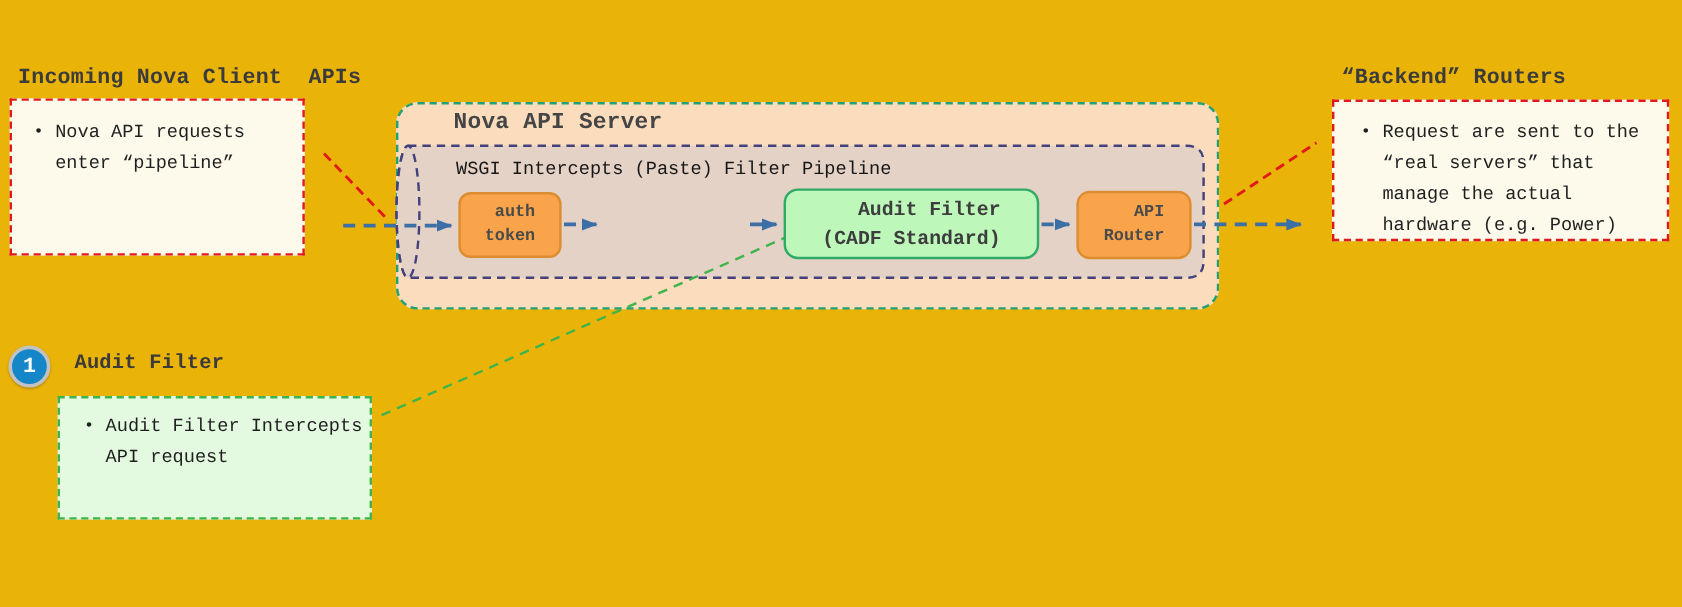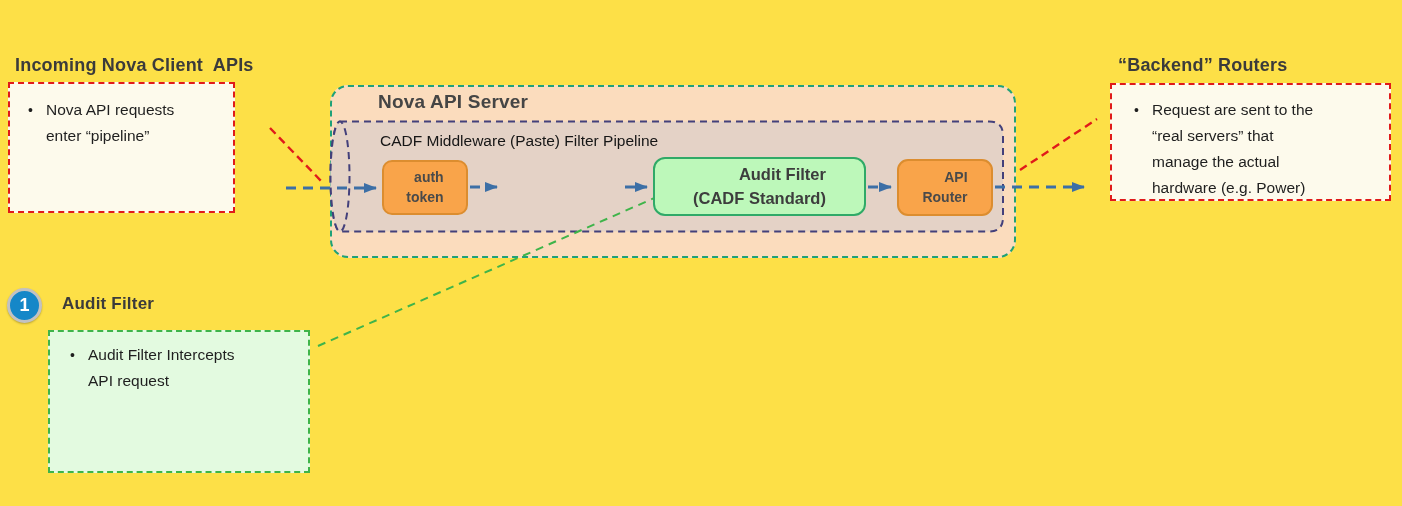--- a/index.html
+++ b/index.html
@@ -1,18 +1,18 @@
 <!DOCTYPE html>
 <html style="--red: #E01A1A; --cream: #FDFAEC; --peach: #FBDCBD; --tan: #E4D2C6; --nova_green: #1FA179; --purple: #43407B; --blue: #3C6FA6; --orange_fill: #F9A44A; --orange_border: #DC8D2F; --audit_green: #BDF8BA; --audit_border: #2FAA67; --note_green: #E3FAE0; --callout_green: #3FB44A; --circle_blue: #1587C8; --circle_ring: #C2C2C2; --text_dark: #1F1F1F; --heading_gray: #3B3B3B; --box_text: #4A4A4A;"><head>
 <meta charset="utf-8">
 <style>
   html,body{margin:0;padding:0;background:#ffffff;}
   #canvas{
-    position:relative;width:1402px;height:506px;background:#fde047;overflow:hidden;
-    font-family:Liberation Sans, sans-serif;
+    position:relative;width:1402px;height:506px;background:#eab308;overflow:hidden;
+    font-family:Liberation Mono, monospace;
   }
   .abs{position:absolute;}
   
   .heading{
     font-size:18px;font-weight:bold;color:var(--heading_gray);
     white-space:pre;letter-spacing:.2px;
   }
   
   .note-box{
     box-sizing:border-box;background:var(--cream);
@@ -61,24 +61,24 @@
   #step-badge{
     left:7px;top:288px;width:35px;height:35px;box-sizing:border-box;
     background:var(--circle_blue);border:3px solid var(--circle_ring);border-radius:50%;
     display:flex;align-items:center;justify-content:center;
     color:#ffffff;font-size:18px;font-weight:bold;z-index:3;
     box-shadow:0 1px 2px rgba(0,0,0,.25);
   }
   #callout-title{left:62px;top:294px;font-size:17px;z-index:3;}
   
   #left-note-title{left:15px;top:55px;}
-  #left-note-box{left:8px;top:82px;width:227px;height:131px;padding:13px 6px 0 10px;}
+  #left-note-box{left:8px;top:82px;width:246px;height:131px;padding:13px 6px 0 10px;}
   #right-note-title{left:1118px;top:55px;text-align:right;}
   #right-note-box{left:1110px;top:83px;width:281px;height:118px;padding:12px 6px 0 14px;}
-  #callout-box{left:48px;top:330px;width:262px;height:143px;padding:10px 6px 0 12px;}
+  #callout-box{left:48px;top:330px;width:262px;height:103px;padding:10px 6px 0 12px;}
 </style>
 </head>
 <body>
 
 <div id="canvas">
 
   <div class="abs heading" id="left-note-title">Incoming Nova Client  APIs</div>
   <div class="abs note-box" id="left-note-box">
     <ul>
       <li><span>Nova API requests
@@ -104,21 +104,21 @@
 
     <path class="green-line" d="M318,346 L668,192"></path>
 
     <path class="blue-arrow" d="M286,188 H376"></path>
     <path class="blue-arrow" d="M470,187 H497"></path>
     <path class="blue-arrow" d="M625,187 H647"></path>
     <path class="blue-arrow" d="M868,187 H891"></path>
     <path class="blue-arrow" d="M995,187 H1084"></path>
   </svg>
 
-  <div class="abs" id="pipeline-title">CADF Middleware (Paste) Filter Pipeline</div>
+  <div class="abs" id="pipeline-title">WSGI Intercepts (Paste) Filter Pipeline</div>
 
   <div class="abs stage" id="stage-auth-token">
     <span>auth
 token</span>
   </div>
   <div class="abs stage" id="stage-audit-filter">
     <span>Audit Filter
 (CADF Standard)</span>
   </div>
   <div class="abs stage" id="stage-api-router">

